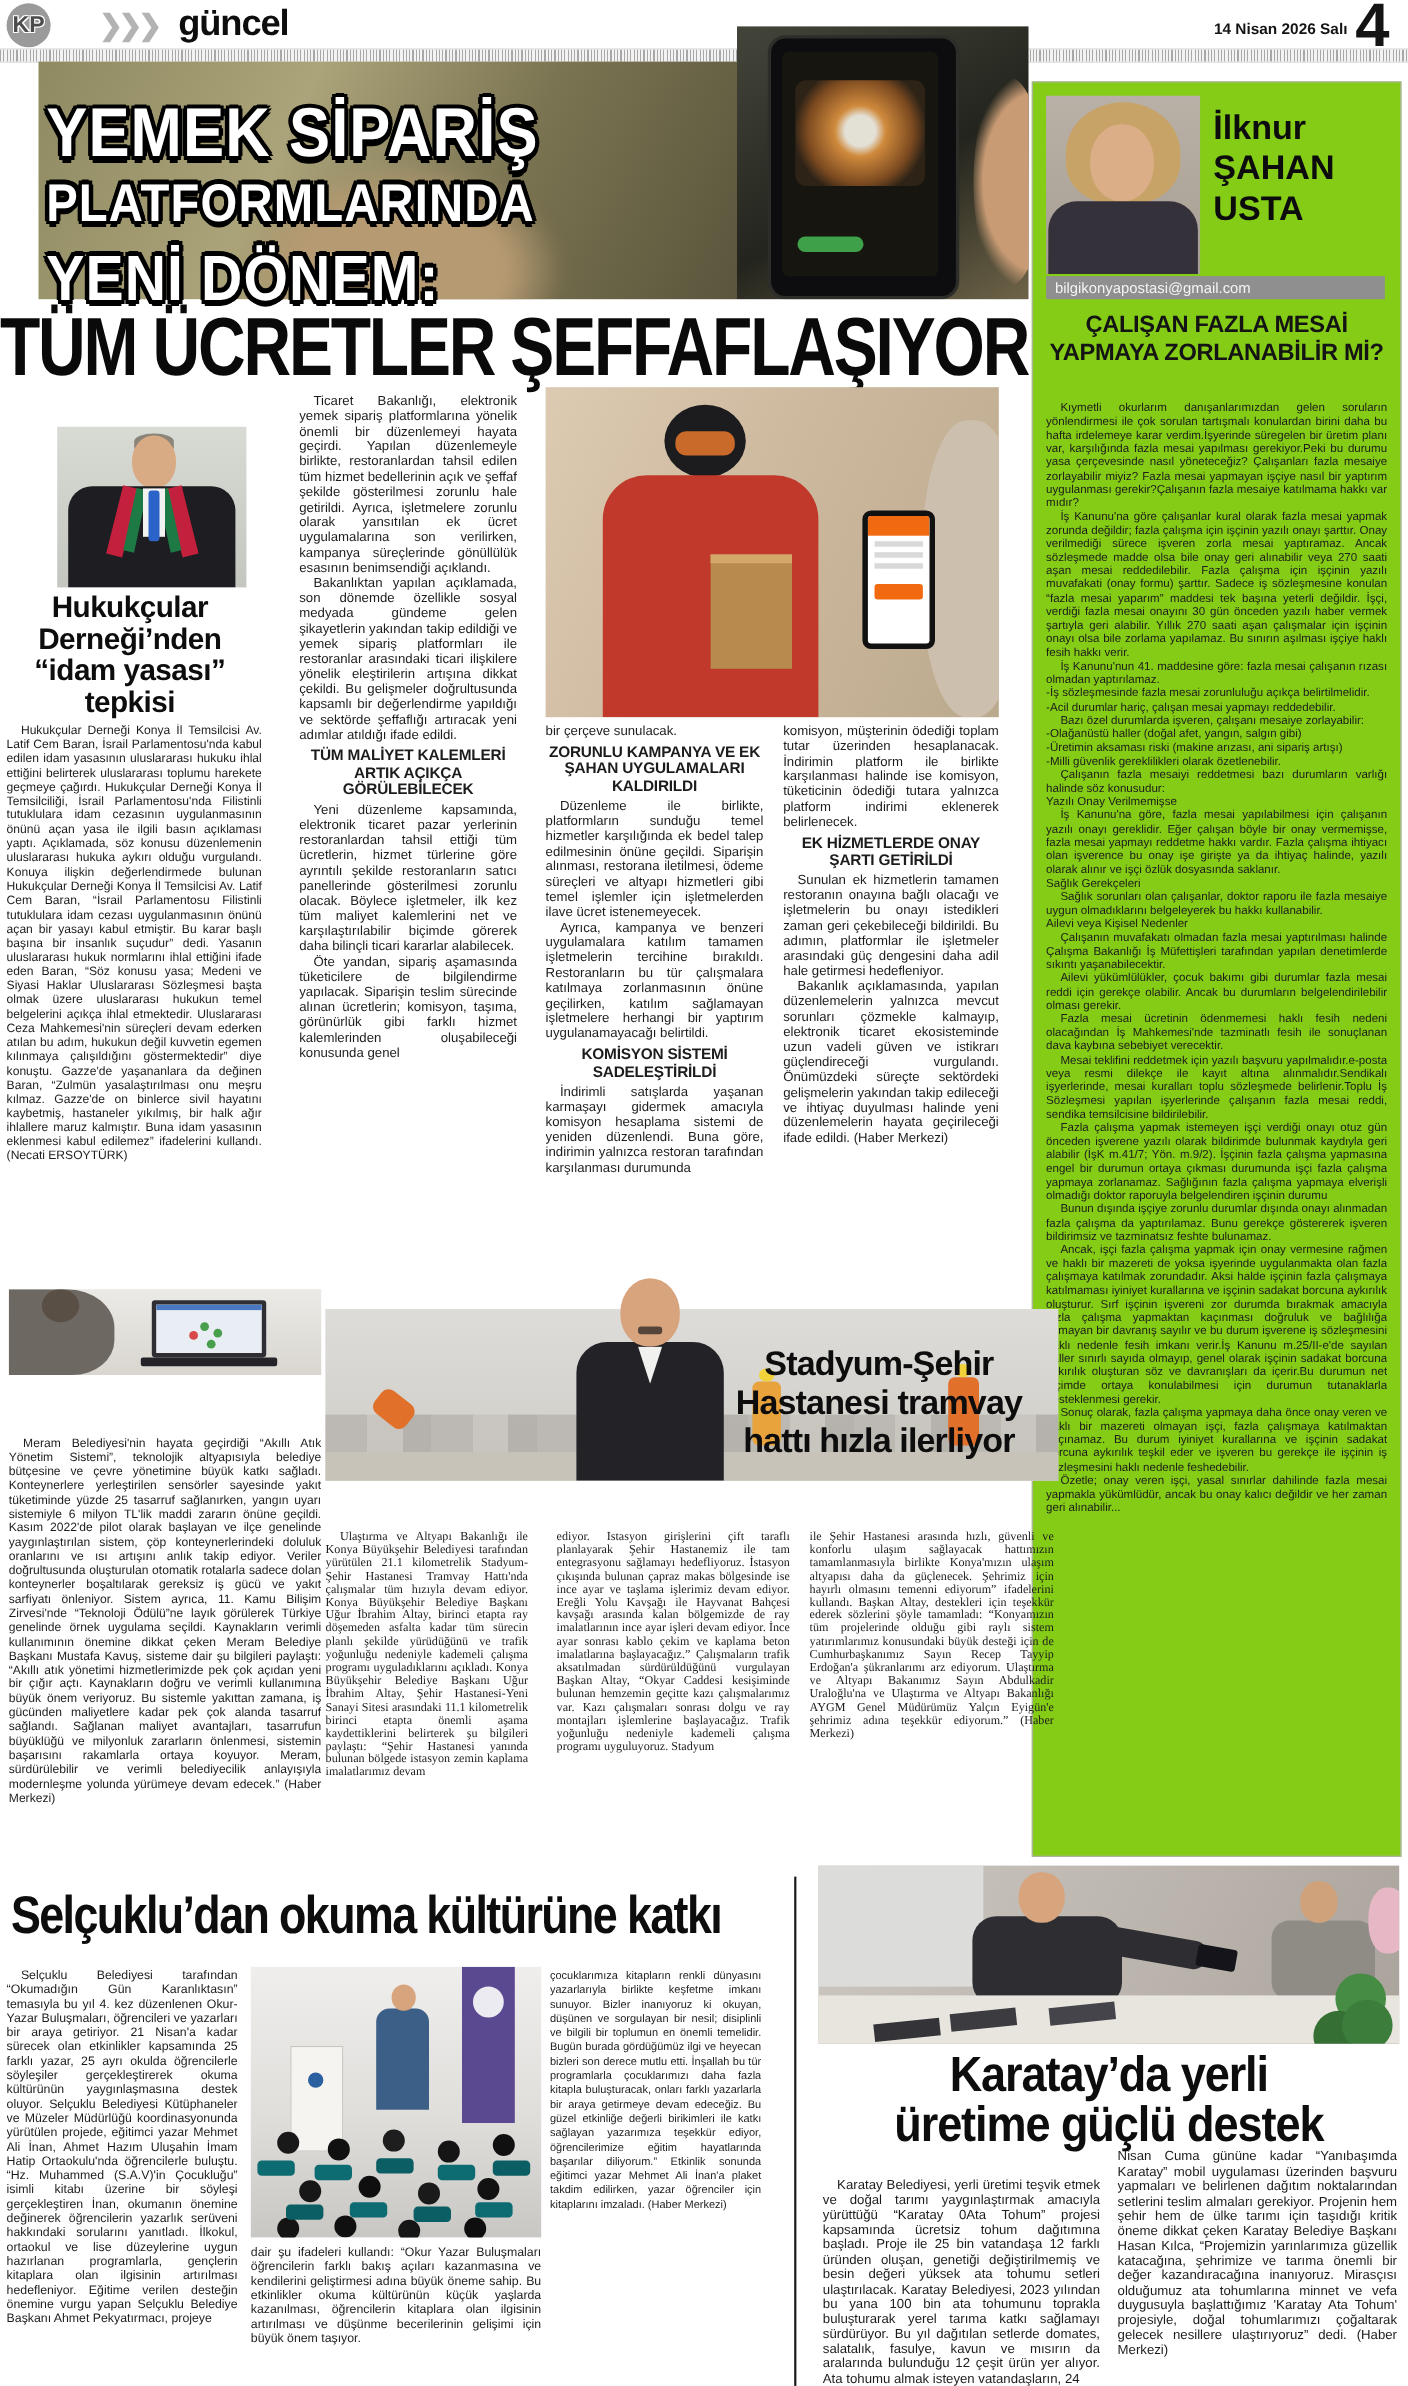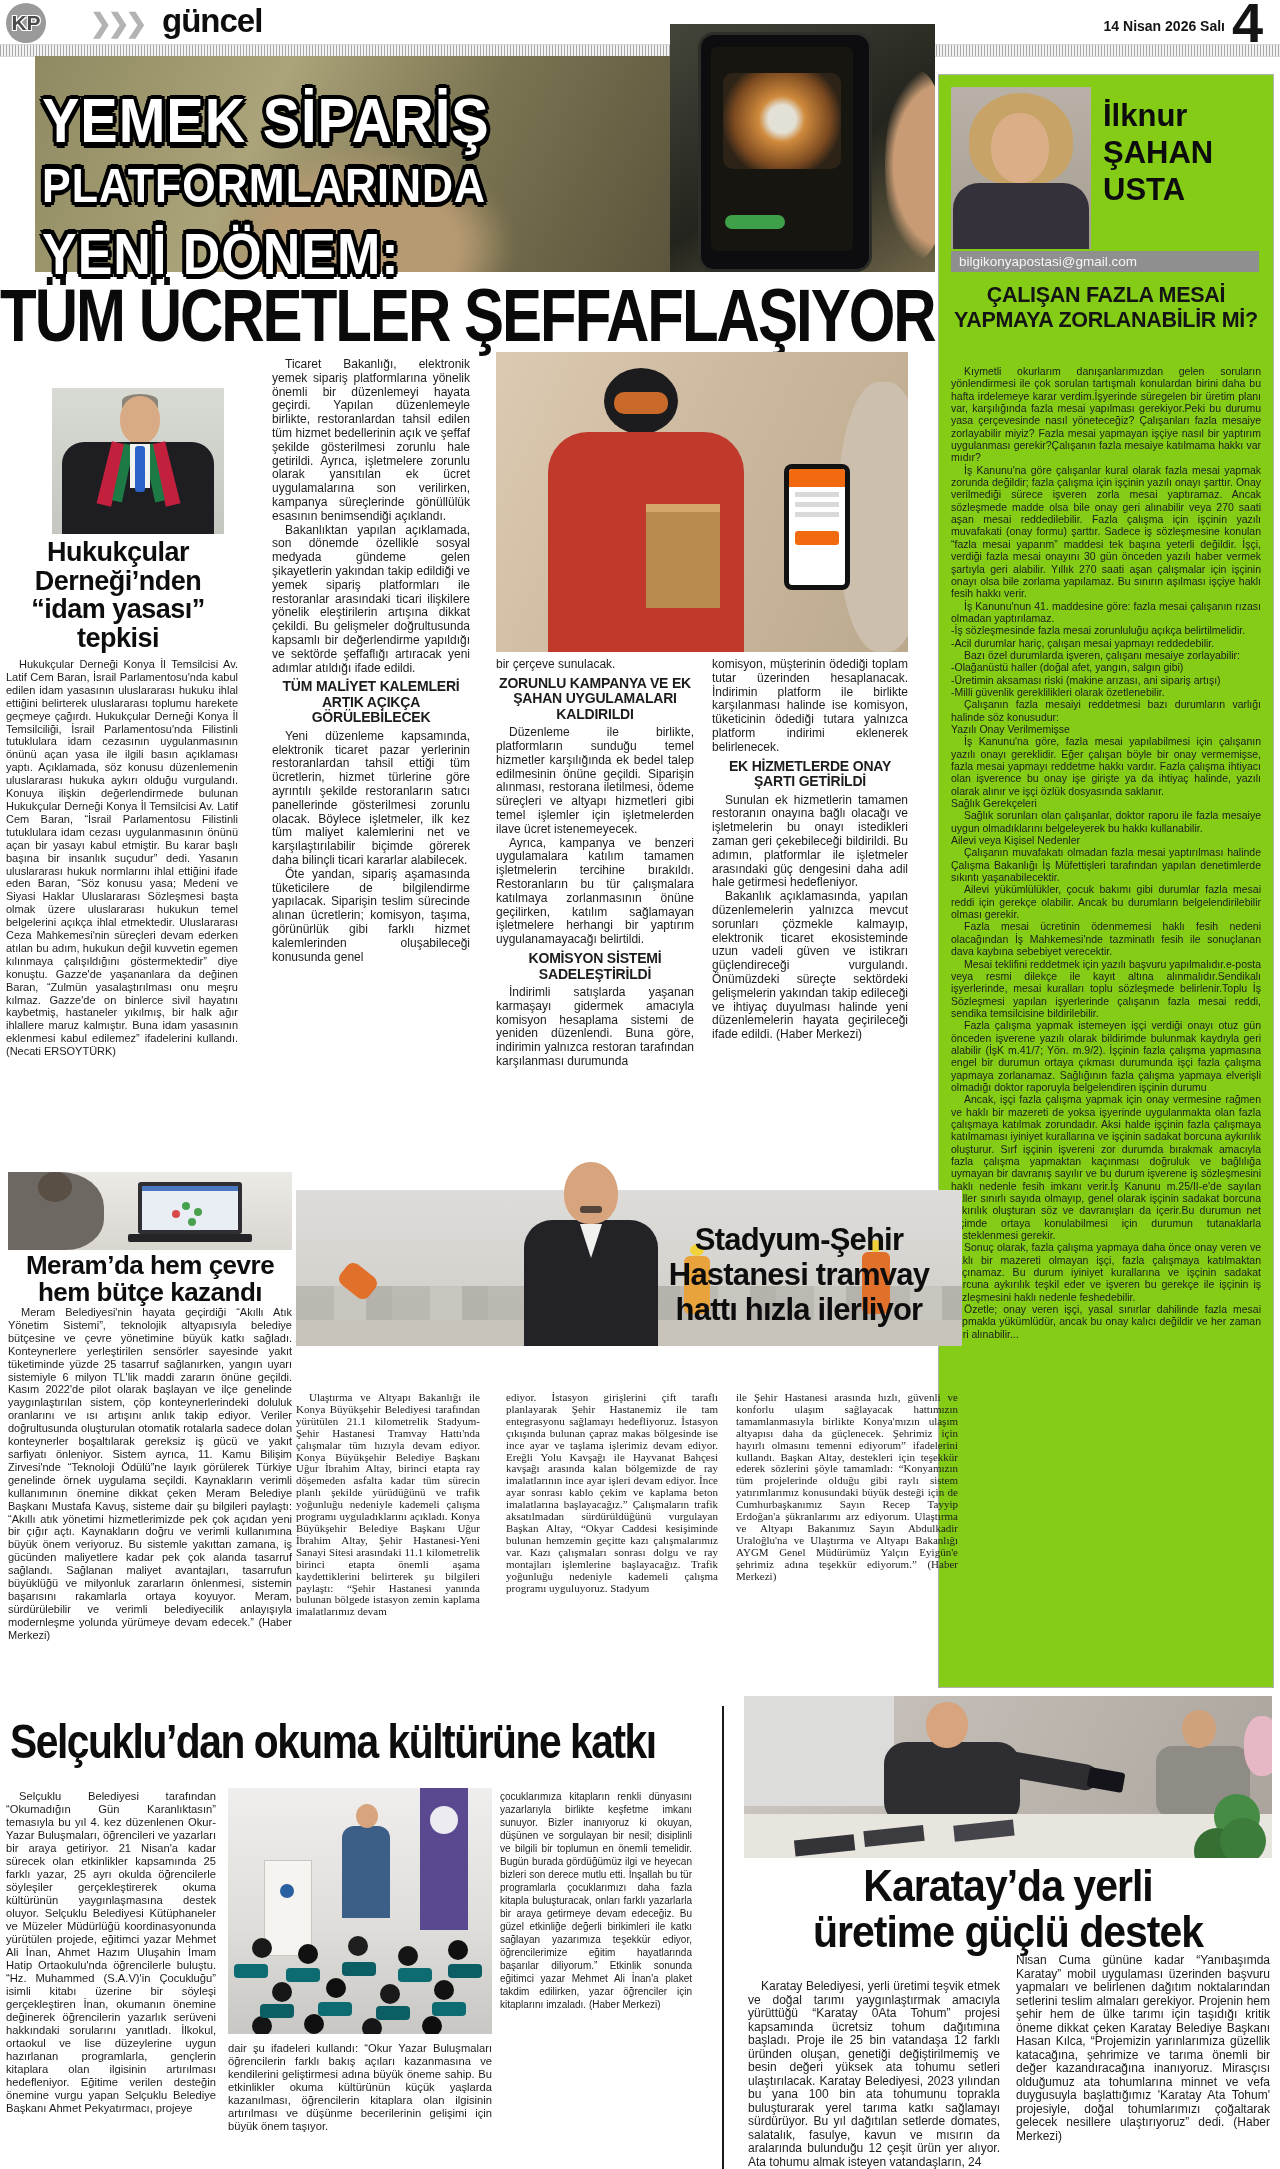--- a/index.html
+++ b/index.html
@@ -263,38 +263,38 @@
       <p class="ni">Yazılı Onay Verilmemişse</p>
       <p>İş Kanunu'na göre, fazla mesai yapılabilmesi için çalışanın yazılı onayı gereklidir. Eğer çalışan böyle bir onay vermemişse, fazla mesai yapmayı reddetme hakkı vardır. Fazla çalışma ihtiyacı olan işverence bu onay işe girişte ya da ihtiyaç halinde, yazılı olarak alınır ve işçi özlük dosyasında saklanır.</p>
       <p class="ni">Sağlık Gerekçeleri</p>
       <p>Sağlık sorunları olan çalışanlar, doktor raporu ile fazla mesaiye uygun olmadıklarını belgeleyerek bu hakkı kullanabilir.</p>
       <p class="ni">Ailevi veya Kişisel Nedenler</p>
       <p>Çalışanın muvafakatı olmadan fazla mesai yaptırılması halinde Çalışma Bakanlığı İş Müfettişleri tarafından yapılan denetimlerde sıkıntı yaşanabilecektir.</p>
       <p>Ailevi yükümlülükler, çocuk bakımı gibi durumlar fazla mesai reddi için gerekçe olabilir. Ancak bu durumların belgelendirilebilir olması gerekir.</p>
       <p>Fazla mesai ücretinin ödenmemesi haklı fesih nedeni olacağından İş Mahkemesi'nde tazminatlı fesih ile sonuçlanan dava kaybına sebebiyet verecektir.</p>
       <p>Mesai teklifini reddetmek için yazılı başvuru yapılmalıdır.e-posta veya resmi dilekçe ile kayıt altına alınmalıdır.Sendikalı işyerlerinde, mesai kuralları toplu sözleşmede belirlenir.Toplu İş Sözleşmesi yapılan işyerlerinde çalışanın fazla mesai reddi, sendika temsilcisine bildirilebilir.</p>
       <p>Fazla çalışma yapmak istemeyen işçi verdiği onayı otuz gün önceden işverene yazılı olarak bildirimde bulunmak kaydıyla geri alabilir (İşK m.41/7; Yön. m.9/2). İşçinin fazla çalışma yapmasına engel bir durumun ortaya çıkması durumunda işçi fazla çalışma yapmaya zorlanamaz. Sağlığının fazla çalışma yapmaya elverişli olmadığı doktor raporuyla belgelendiren işçinin durumu</p>
+      <p>Bunun dışında işçiye zorunlu durumlar dışında onayı alınmadan fazla çalışma da yaptırılamaz. Bunu gerekçe göstererek işveren bildirimsiz ve tazminatsız feshte bulunamaz.</p>
       <p>Ancak, işçi fazla çalışma yapmak için onay vermesine rağmen ve haklı bir mazereti de yoksa işyerinde uygulanmakta olan fazla çalışmaya katılmak zorundadır. Aksi halde işçinin fazla çalışmaya katılmaması iyiniyet kurallarına ve işçinin sadakat borcuna aykırılık oluşturur. Sırf işçinin işvereni zor durumda bırakmak amacıyla fazla çalışma yapmaktan kaçınması doğruluk ve bağlılığa uymayan bir davranış sayılır ve bu durum işverene iş sözleşmesini haklı nedenle fesih imkanı verir.İş Kanunu m.25/II-e'de sayılan haller sınırlı sayıda olmayıp, genel olarak işçinin sadakat borcuna aykırılık oluşturan söz ve davranışları da içerir.Bu durumun net biçimde ortaya konulabilmesi için durumun tutanaklarla desteklenmesi gerekir.</p>
       <p>Sonuç olarak, fazla çalışma yapmaya daha önce onay veren ve haklı bir mazereti olmayan işçi, fazla çalışmaya katılmaktan kaçınamaz. Bu durum iyiniyet kurallarına ve işçinin sadakat borcuna aykırılık teşkil eder ve işveren bu gerekçe ile işçinin iş sözleşmesini haklı nedenle feshedebilir.</p>
       <p>Özetle; onay veren işçi, yasal sınırlar dahilinde fazla mesai yapmakla yükümlüdür, ancak bu onay kalıcı değildir ve her zaman geri alınabilir...</p>
     </div>
   </div>
 
   <div class="abs meram-photo">
     <div class="mr-man"></div>
     <div class="mr-head"></div>
     <div class="mr-laptop">
       <div class="mr-screen">
         <div class="mr-blue"></div>
         <div class="mr-dots"></div>
       </div>
     </div>
     <div class="mr-base"></div>
   </div>
-  <div class="abs art-headline" style="left:8px;top:1252px;width:284px;font-size:26px;line-height:27px;">Meram’da hem çevre hem bütçe kazandı</div>
   <div class="abs jtext small" style="left:8px;top:1306px;width:284px;height:384px;">
     <p>Meram Belediyesi'nin hayata geçirdiği “Akıllı Atık Yönetim Sistemi”, teknolojik altyapısıyla belediye bütçesine ve çevre yönetimine büyük katkı sağladı. Konteynerlere yerleştirilen sensörler sayesinde yakıt tüketiminde yüzde 25 tasarruf sağlanırken, yangın uyarı sistemiyle 6 milyon TL'lik maddi zararın önüne geçildi. Kasım 2022'de pilot olarak başlayan ve ilçe genelinde yaygınlaştırılan sistem, çöp konteynerlerindeki doluluk oranlarını ve ısı artışını anlık takip ediyor. Veriler doğrultusunda oluşturulan otomatik rotalarla sadece dolan konteynerler boşaltılarak gereksiz iş gücü ve yakıt sarfiyatı önleniyor. Sistem ayrıca, 11. Kamu Bilişim Zirvesi'nde “Teknoloji Ödülü”ne layık görülerek Türkiye genelinde örnek uygulama seçildi. Kaynakların verimli kullanımının önemine dikkat çeken Meram Belediye Başkanı Mustafa Kavuş, sisteme dair şu bilgileri paylaştı: “Akıllı atık yönetimi hizmetlerimizde pek çok açıdan yeni bir çığır açtı. Kaynakların doğru ve verimli kullanımına büyük önem veriyoruz. Bu sistemle yakıttan zamana, iş gücünden maliyetlere kadar pek çok alanda tasarruf sağlandı. Sağlanan maliyet avantajları, tasarrufun büyüklüğü ve milyonluk zararların önlenmesi, sistemin başarısını rakamlarla ortaya koyuyor. Meram, sürdürülebilir ve verimli belediyecilik anlayışıyla modernleşme yolunda yürümeye devam edecek.” (Haber Merkezi)</p>
   </div>
 
   <div class="abs tram-photo">
     <div class="tp-sky"></div>
     <div class="tp-city"></div>
     <div class="tp-ground"></div>
     <div class="tp-w1"></div>
     <div class="tp-w2"></div>

